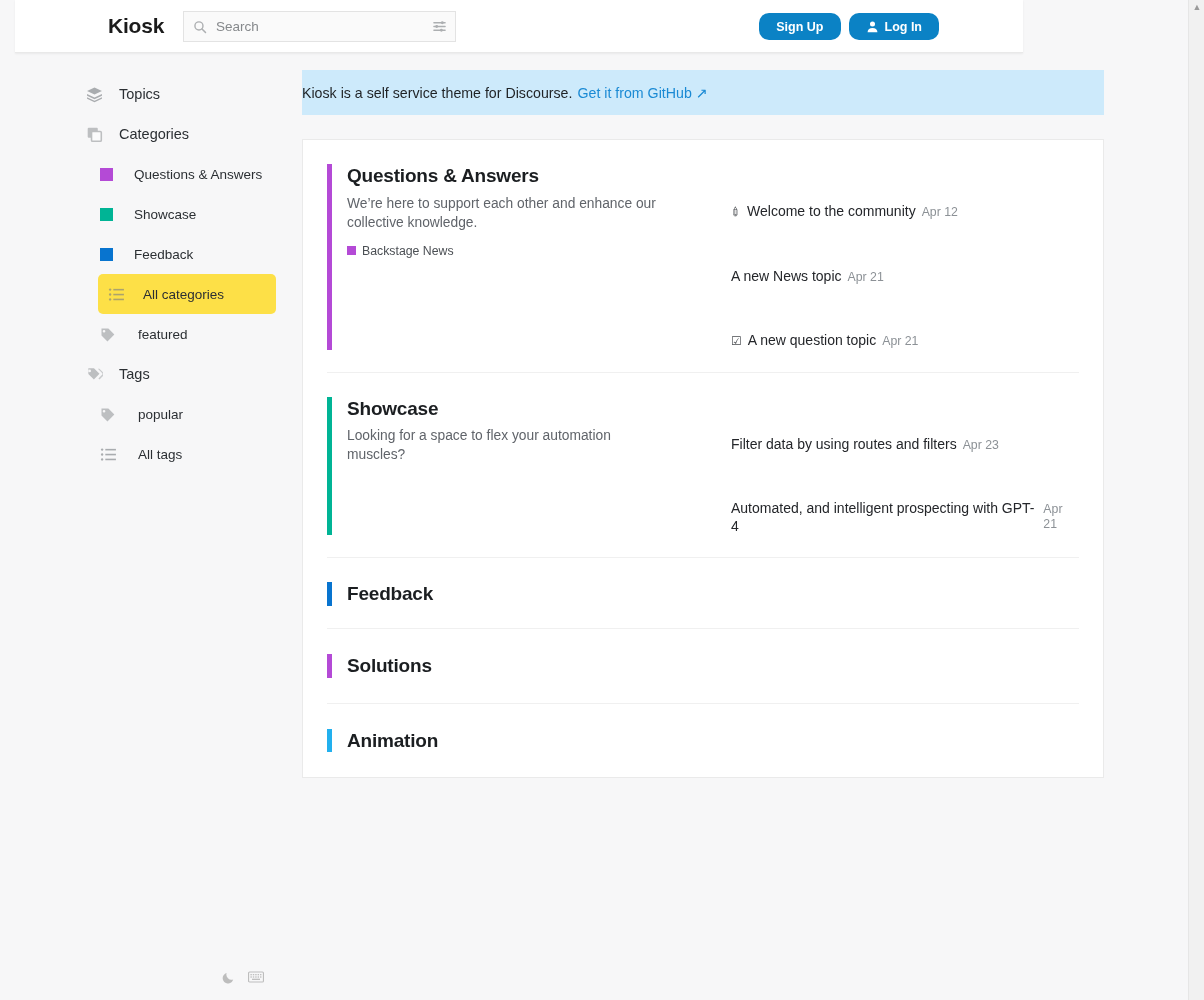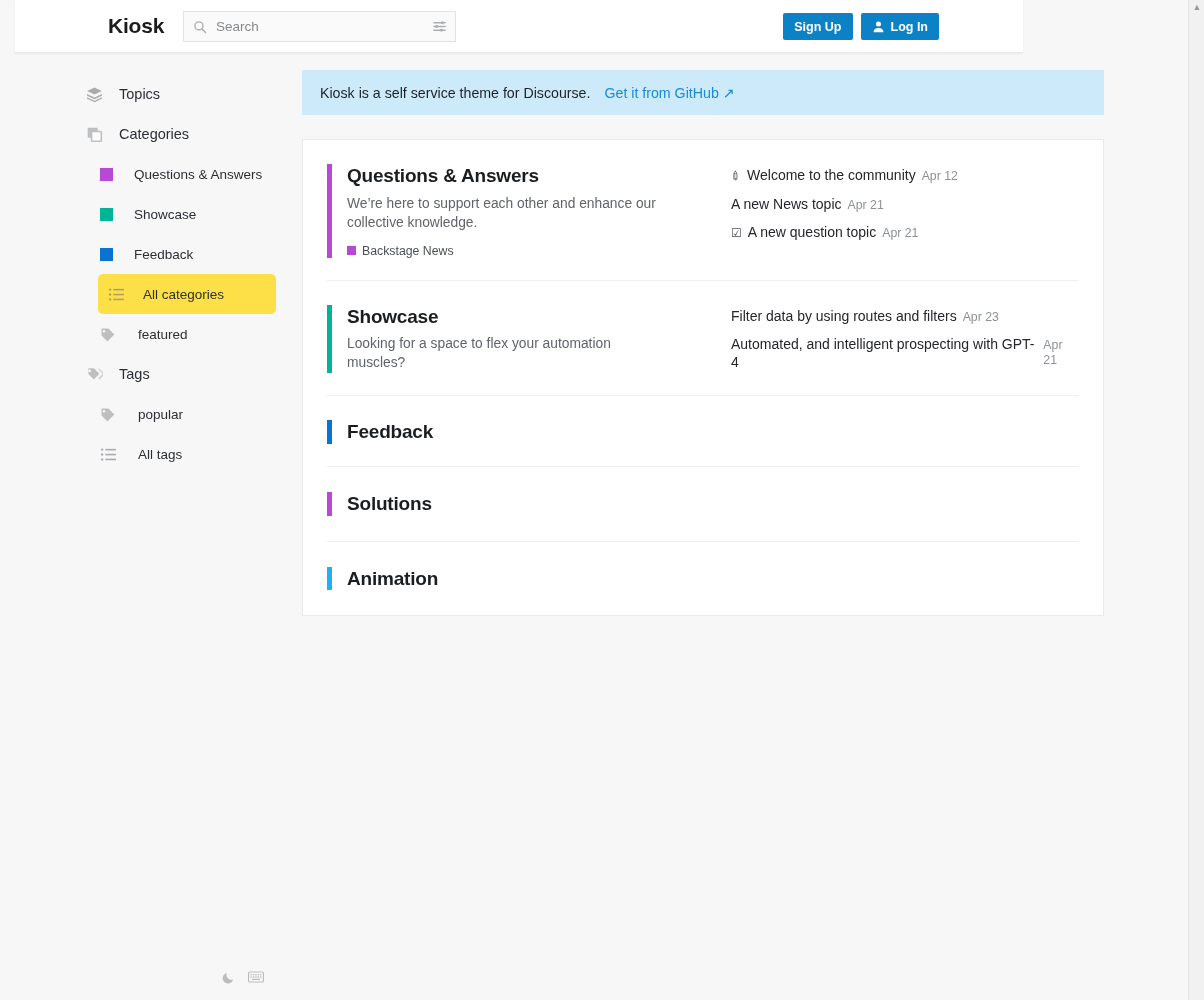--- a/index.html
+++ b/index.html
@@ -45,25 +45,25 @@
   .search-input::placeholder { color: #86898c; opacity: 1; }
   .filter-ico { width: 15px; height: 15px; flex: 0 0 auto; opacity: .55; }
 
   .hdr-actions {
     position: absolute; right: 84px; top: 13px;
     display: flex; gap: 8px; align-items: center;
   }
   .btn {
     background: #0b82c5;
     color: #ffffff;
-    border: 0; border-radius: 2px;
+    border: 0; border-radius: 10px;
     font-family: "Liberation Sans", sans-serif;
     font-size: 12.5px; font-weight: bold;
     height: 27px;
-    padding: 0 11px;
+    padding: 0 17px;
     display: inline-flex; align-items: center; gap: 6px;
     cursor: pointer; white-space: nowrap;
   }
   .btn svg { width: 13px; height: 13px; }
 
   
   .sidebar {
     position: absolute; top: 53px; left: 0;
     width: 290px; height: 947px;
     padding-top: 21px;
@@ -92,22 +92,21 @@
   .nav-row.active .nav-label { font-size: 13.5px; margin-left: 18px; }
   .cat-swatch { width: 13px; height: 13px; flex: 0 0 auto; }
 
   
   .main { position: absolute; top: 53px; left: 290px; width: 898px; }
   .banner {
     margin: 17px 84px 0 12px;
     background: #cdeafb;
     height: 45px;
     display: flex; align-items: center;
-    padding-left: 18px;
-    font-size: 14.2px; color: #1f2225; gap: 9px;
+    font-size: 14.2px; color: #1f2225;
   }
   .banner a {
     color: #1a8ad4; text-decoration: none; margin-left: 5px;
     display: inline-flex; align-items: center; gap: 4px;
   }
 
   .card {
     margin: 24px 84px 0 12px;
     background: #ffffff;
     border: 1px solid #eaeaea;
@@ -142,21 +141,21 @@
 
   .cat-right { flex: 1 1 auto; padding-top: 3px; }
   .topic {
     font-size: 14px; color: #24262a;
     margin-bottom: 11px;
     display: flex; align-items: baseline; gap: 6px;
     line-height: 1.25;
   }
   .topic:last-child { margin-bottom: 0; }
   .topic .t-ico { font-size: 12px; color: #4a4d51; line-height: 1; }
-  .topic .t-name { cursor: pointer; }
+  .topic .t-name { cursor: pointer; margin-top: 36px; }
   .topic .t-date { font-size: 12.3px; color: #8c9196; }
 
   
   .cat-row.short { padding: 25px 0 25px 0; }
   .cat-row.short .cat-title { font-size: 19px; }
 
   
   .footer {
     position: absolute; left: 0; top: 955px;
     width: 1188px; height: 45px;

